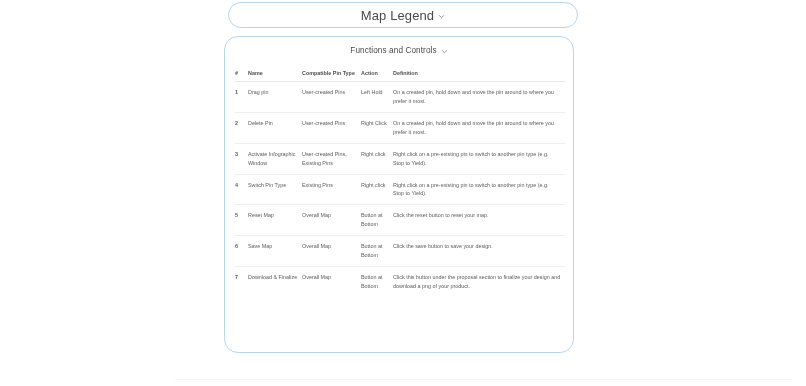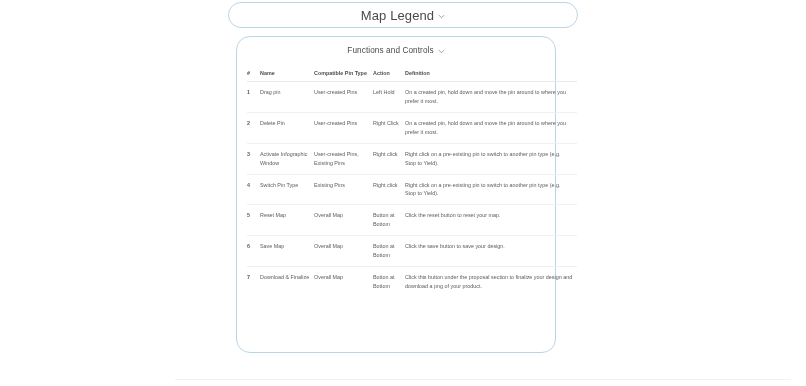--- a/index.html
+++ b/index.html
@@ -42,23 +42,23 @@
   }
   .legend-bar-label {
     font-size: 13px;
     color: #4a4a4a;
     letter-spacing: .1px;
   }
 
   
   .fc-card {
     position: absolute;
-    left: 236px;
+    left: 224px;
     top: 36px;
-    width: 320px;
+    width: 350px;
     height: 317px;
     box-sizing: border-box;
     border: 1px solid #b9d6e9;
     border-radius: 14px;
     background: #ffffff;
   }
   .fc-header {
     height: 26px;
     display: flex;
     align-items: center;

